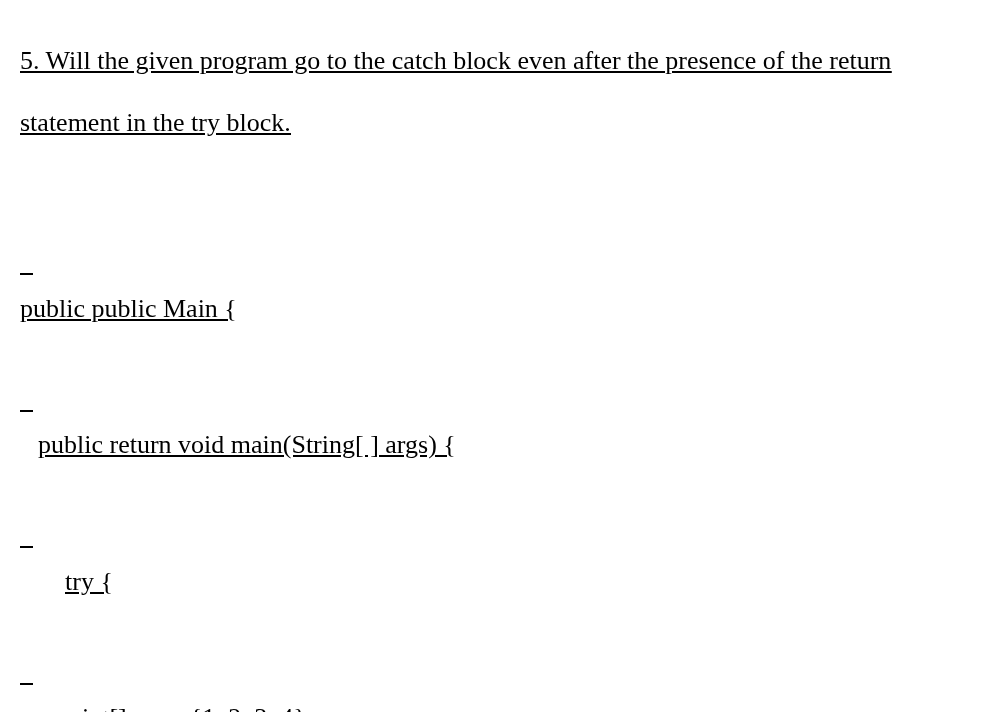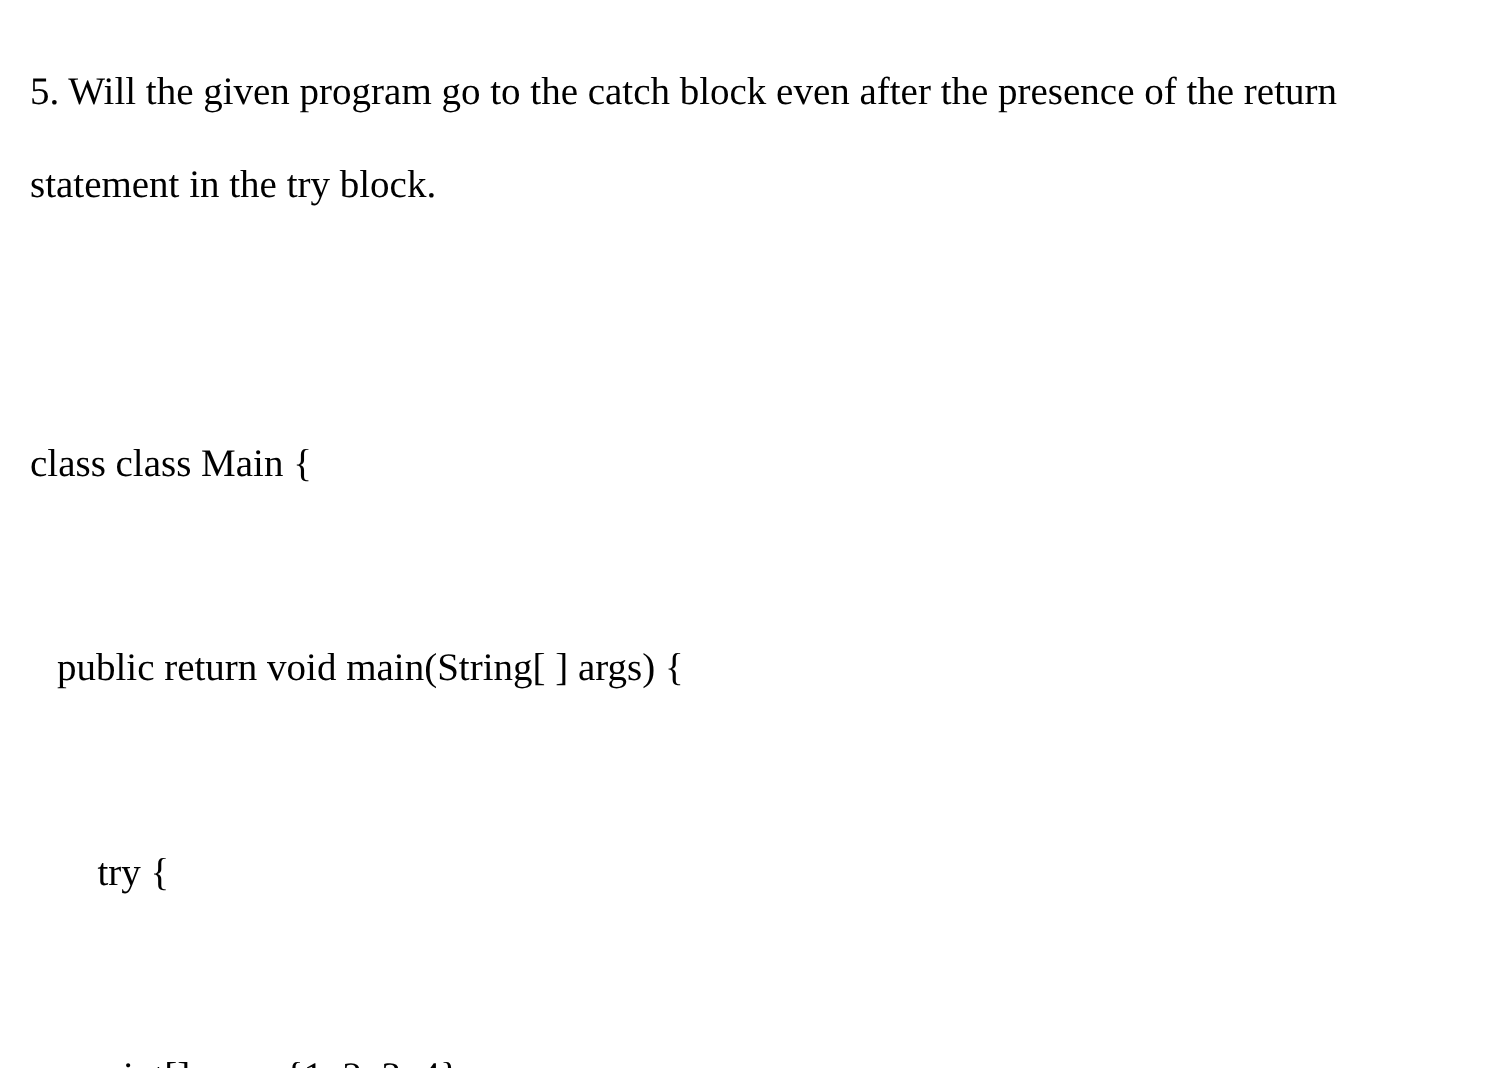--- a/index.html
+++ b/index.html
@@ -1,18 +1,19 @@
 <!DOCTYPE html>
 <html><head>
   <meta charset="utf-8">
   <style>
     * {
       margin: 0;
       padding: 0;
       box-sizing: border-box;
+      text-decoration: underline;
     }
     body {
       background: #ffffff;
       font-family: "Times New Roman", Times, serif;
       font-size: 26px;
       color: #000000;
       padding: 30px 20px;
       line-height: 1.5;
       width: 992px;
       height: 712px;
@@ -38,21 +39,21 @@
   </style>
 </head>
 <body>
 
 <div class="question-text">
   <span>5.</span>
   <span>Will the given program go to the catch block even after the presence of the return statement in the try block.</span>
 </div>
 
 <div class="code-block">
-  <div>class class Main {</div>
+  <div>public public Main {</div>
   <div class="indent-1">public return void main(String[ ] args) {</div>
   <div class="indent-2">try {</div>
   <div class="indent-3">int[] arr = {1, 2, 3, 4};</div>
   
   
   
   
   
   
   

